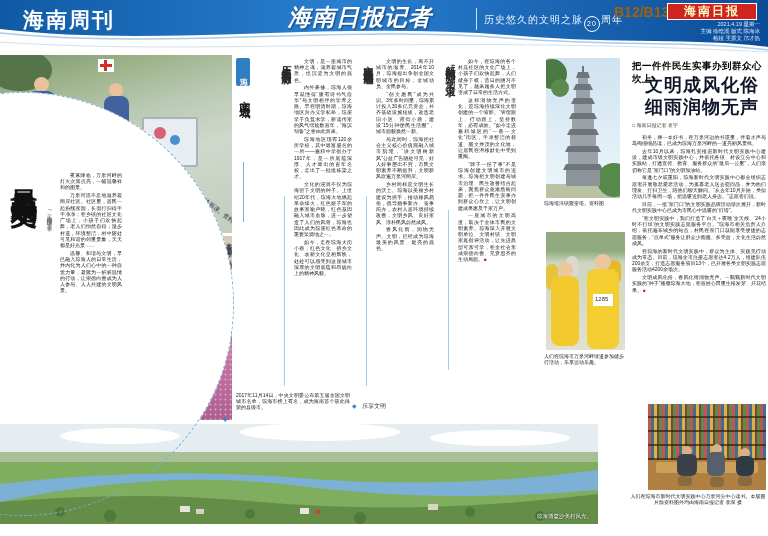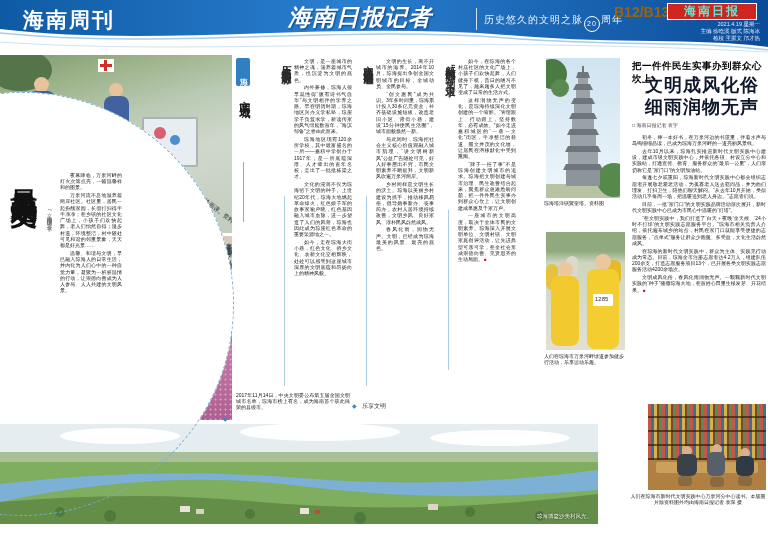--- a/index.html
+++ b/index.html
@@ -7,21 +7,21 @@
   .abs{position:absolute;}
   
   .hdr{position:absolute;left:0;top:0;width:768px;height:54px;}
   .hdr svg{position:absolute;left:0;top:0;}
   .logo{position:absolute;left:23px;top:6px;color:#fff;font-weight:bold;font-size:21px;letter-spacing:2px;font-family:"DejaVu Serif",serif;}
   .btitle{position:absolute;left:288px;top:2px;color:#fff;font-size:23px;font-weight:bold;font-style:italic;font-family:"DejaVu Serif",serif;letter-spacing:1px;text-shadow:1px 1px 2px rgba(0,30,70,.6);}
   .bdiv{position:absolute;left:476px;top:8px;width:1px;height:22px;background:#cfe3f2;}
   .bsub{position:absolute;left:484px;top:13px;color:#eaf4fc;font-size:10px;letter-spacing:1px;}
   .badge20{display:inline-block;width:14px;height:14px;border:1.5px solid #fff;border-radius:50%;font-size:7px;line-height:14px;text-align:center;vertical-align:-3px;color:#fff;margin:0 1px;}
   .pageno{position:absolute;left:614px;top:4px;color:#a16207;font-size:14px;font-weight:bold;}
-  .redbox{position:absolute;left:667px;top:3px;width:90px;height:17px;background:#d0241f;color:#5eead4;text-align:center;font-size:12px;line-height:17px;font-weight:bold;font-family:"DejaVu Serif",serif;letter-spacing:2px;box-shadow:0 0 0 1px #fff inset;}
+  .redbox{position:absolute;left:667px;top:3px;width:90px;height:17px;background:#d0241f;color:#fef9c3;text-align:center;font-size:12px;line-height:17px;font-weight:bold;font-family:"DejaVu Serif",serif;letter-spacing:2px;box-shadow:0 0 0 1px #fff inset;}
   .staff{position:absolute;right:8px;top:21px;width:160px;text-align:right;color:#dcebf8;font-size:5.5px;line-height:7px;}
   
   .ph{position:absolute;overflow:hidden;}
   .blob{position:absolute;border-radius:50%;}
   .rblk{position:absolute;border-radius:4px;}
   .cap-rot{position:absolute;font-size:6px;color:#26323a;white-space:nowrap;}
   .cap-v{position:absolute;writing-mode:vertical-rl;font-size:6px;color:#2b3a44;letter-spacing:1px;}
   .cap-h{position:absolute;overflow:hidden;color:#222;}
   .cap-h .sc{text-align:left;}
   

